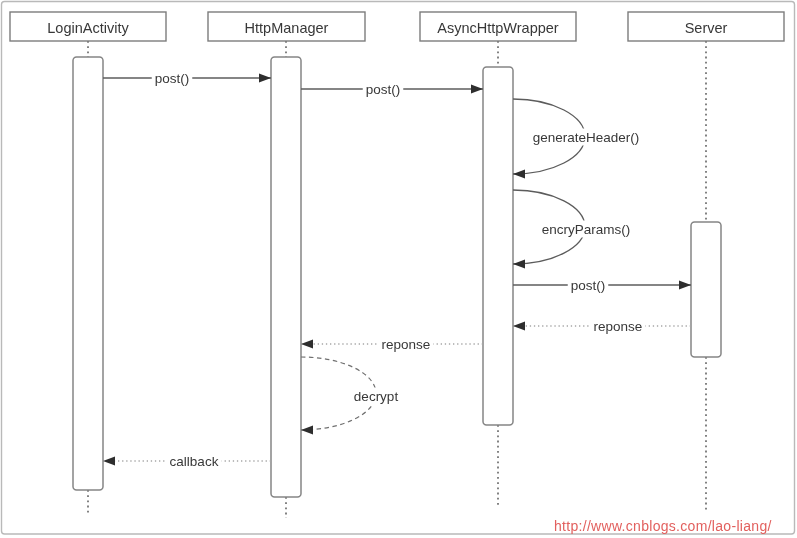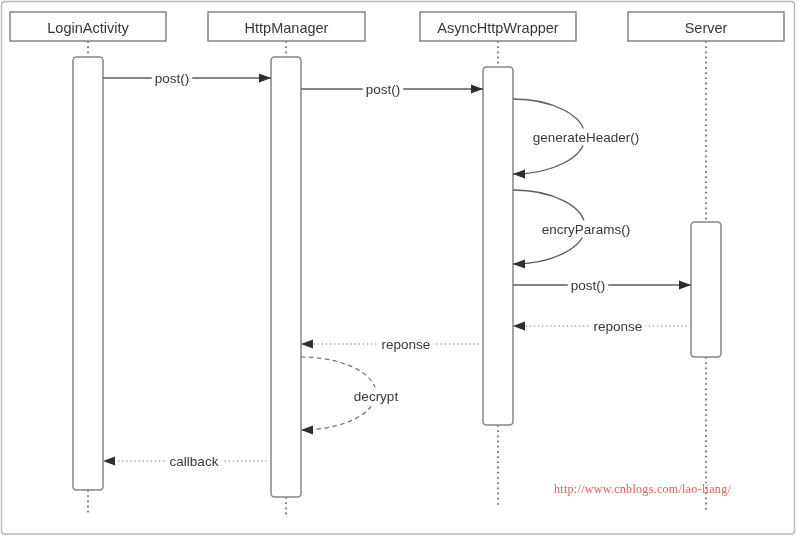--- a/index.html
+++ b/index.html
@@ -6,26 +6,25 @@
   .canvas{
     position:relative;
     width:797px;height:538px;
     background:#ffffff;
     font-family:"Liberation Sans", sans-serif;
     overflow:hidden;
   }
   .canvas svg{position:absolute;left:0;top:0;}
   .watermark{
     position:absolute;
-    left:554px;top:482px;
-    font-size:12px;
+    left:554px;top:518px;
+    font-size:14px;
     letter-spacing:0.3px;
     color:#e2605e;
     white-space:nowrap;
-    font-family:Liberation Serif, serif;
   }
 </style>
 </head>
 <body>
 
 <div class="canvas">
   <svg id="diagram" width="797" height="538" viewBox="0 0 797 538">
       <rect x="1.5" y="1.5" width="793" height="532.5" rx="3" fill="none" stroke="#b9b9b9" stroke-width="1.4"></rect>
       <line x1="88" y1="41" x2="88" y2="57" stroke="#5a5a5a" stroke-width="1.5" stroke-dasharray="1.8 3.4"></line>
       <line x1="88" y1="490" x2="88" y2="516" stroke="#5a5a5a" stroke-width="1.5" stroke-dasharray="1.8 3.4"></line>

